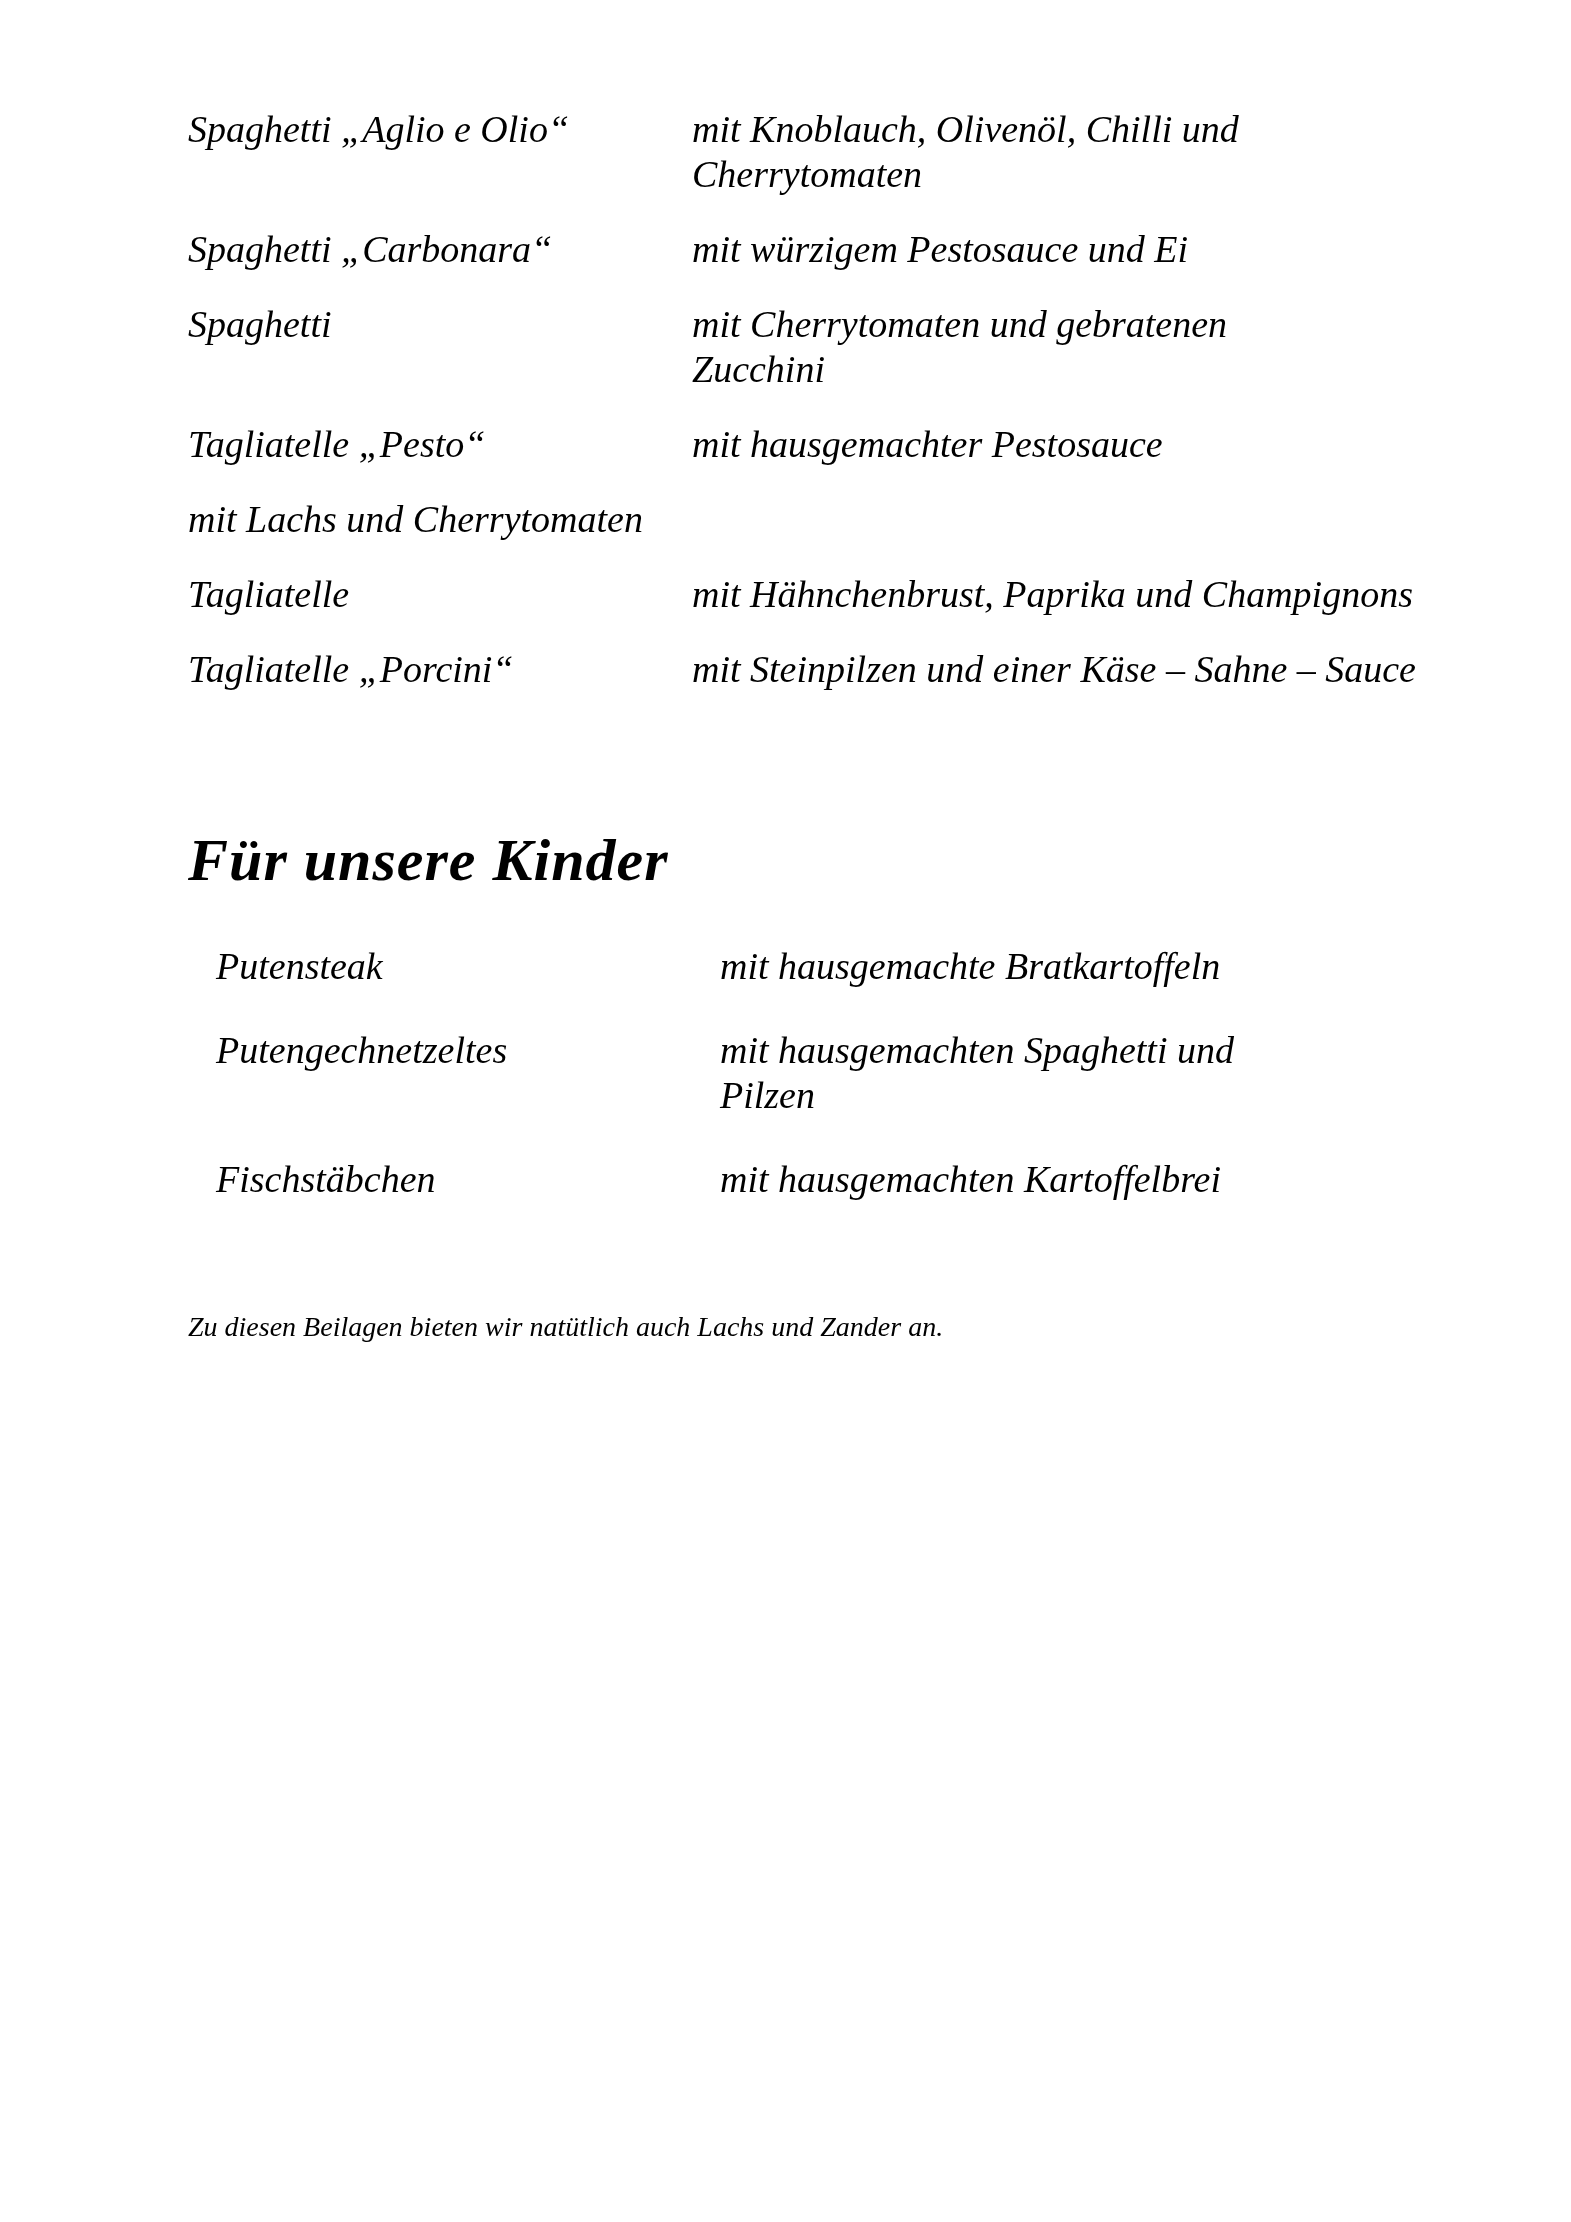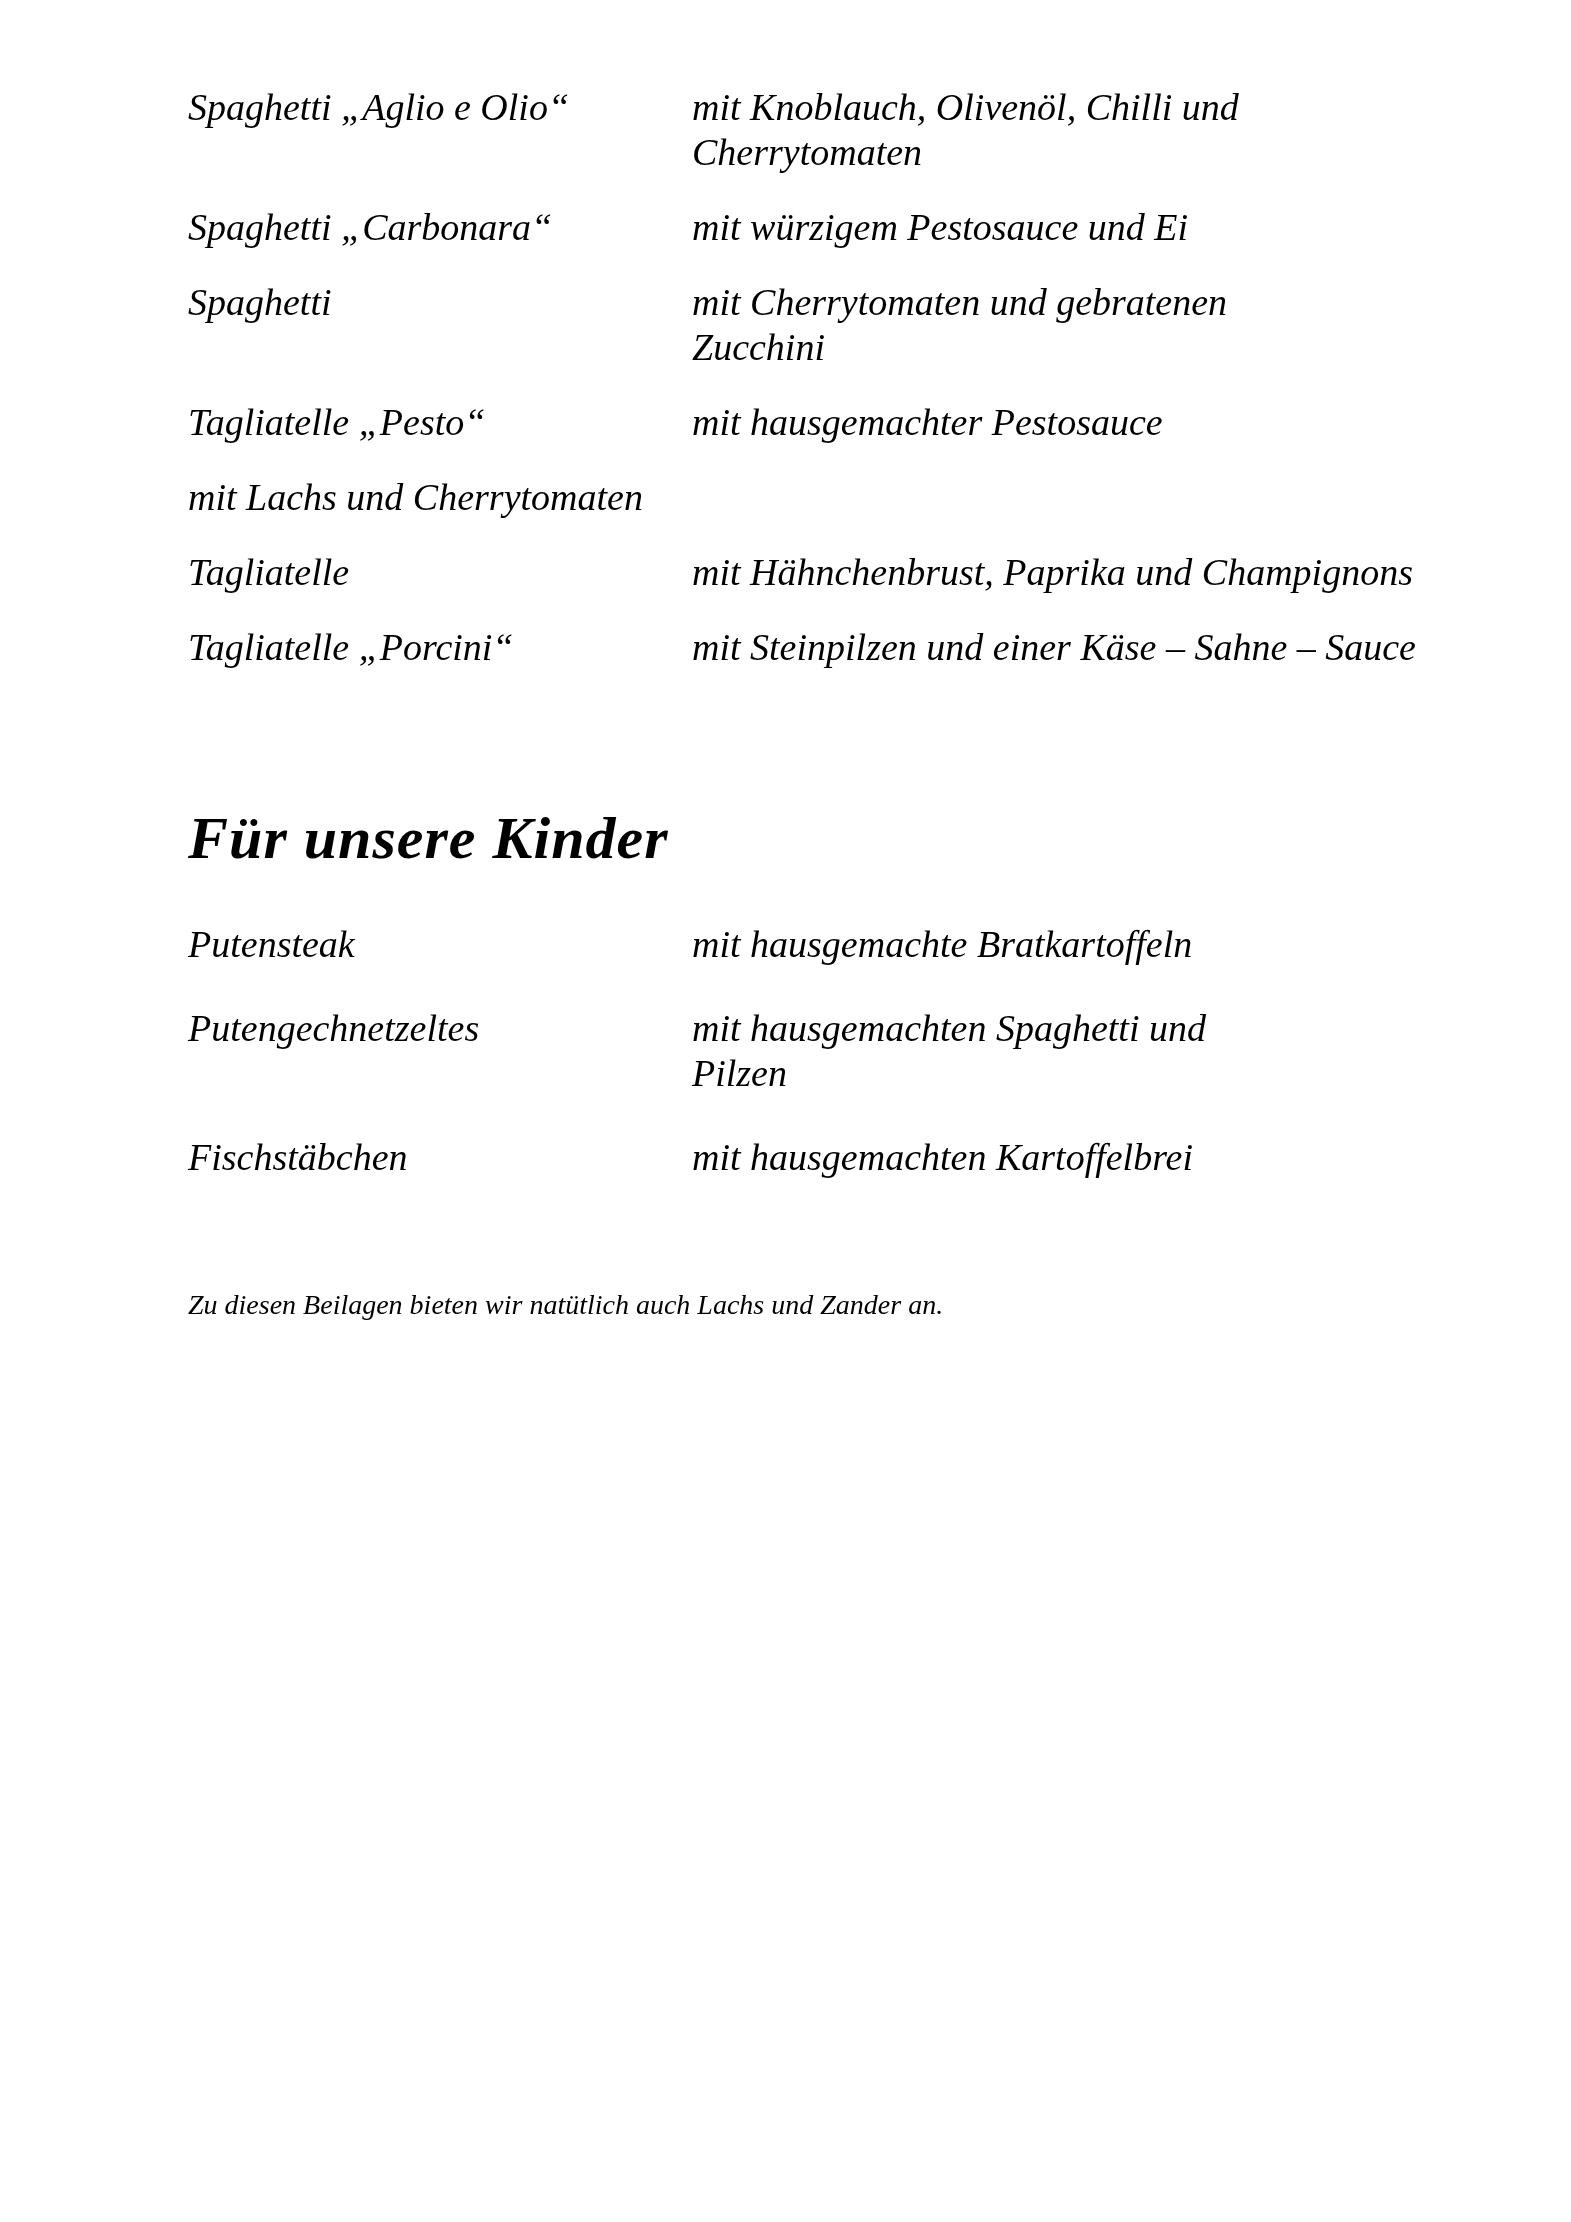--- a/index.html
+++ b/index.html
@@ -13,21 +13,21 @@
     overflow: hidden;
     font-family: "Liberation Serif", "DejaVu Serif", serif;
     font-style: italic;
     color: #000000;
   }
   .page {
     box-sizing: border-box;
     width: 1571px;
     height: 2222px;
     background: #ffffff;
-    padding: 85px 48px 0 188px;
+    padding: 107px 48px 0 188px;
   }
   .row {
     display: flex;
     align-items: flex-start;
     font-size: 38px;
     line-height: 45px;
     margin-bottom: 30px;
   }
   .dish {
     flex: 0 0 504px;
@@ -40,20 +40,21 @@
   .kids-heading {
     font-size: 60px;
     line-height: 72px;
     font-weight: bold;
     font-style: italic;
     letter-spacing: 1px;
     margin: 132px 0 48px 0;
   }
   .kids .row {
     margin-bottom: 39px;
+    margin-left: 28px;
   }
   .note {
     font-size: 28px;
     line-height: 45px;
     margin: 102px 0 0 0;
   }
 </style>
 </head>
 <body>
 

